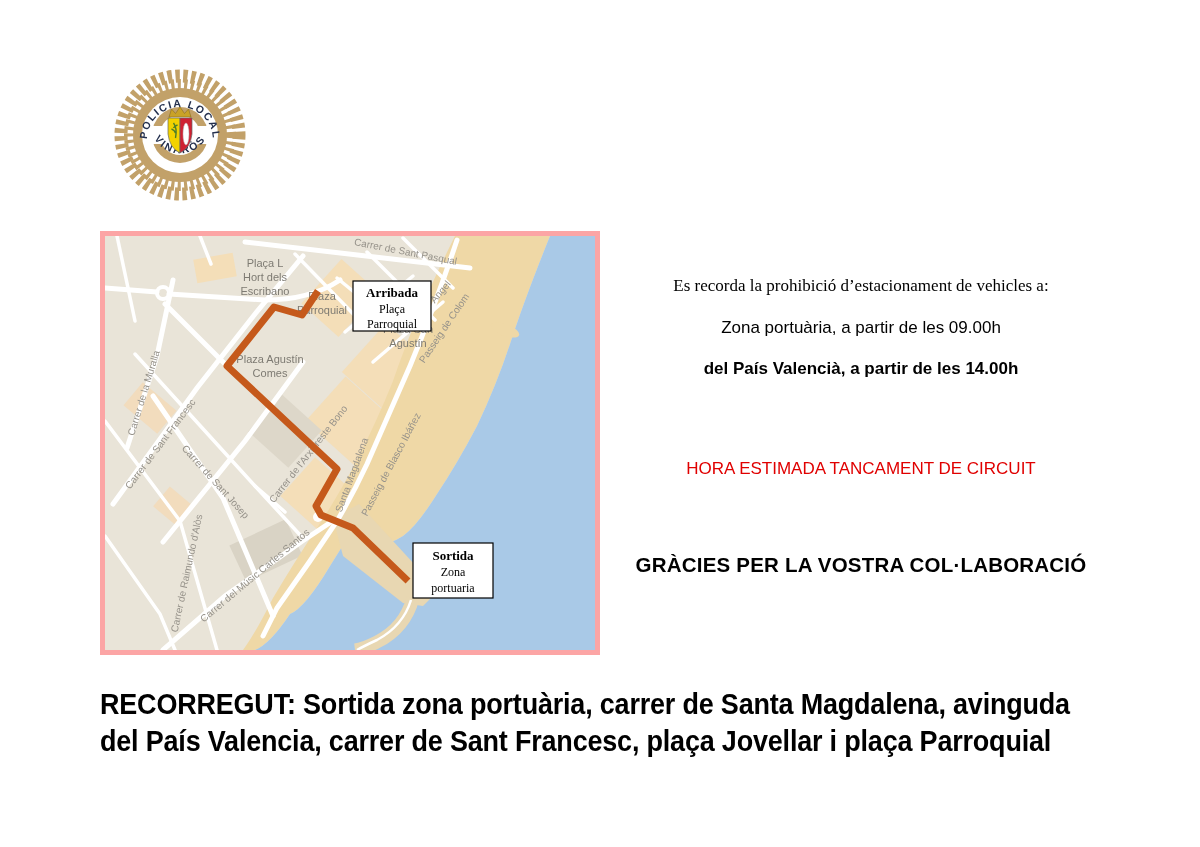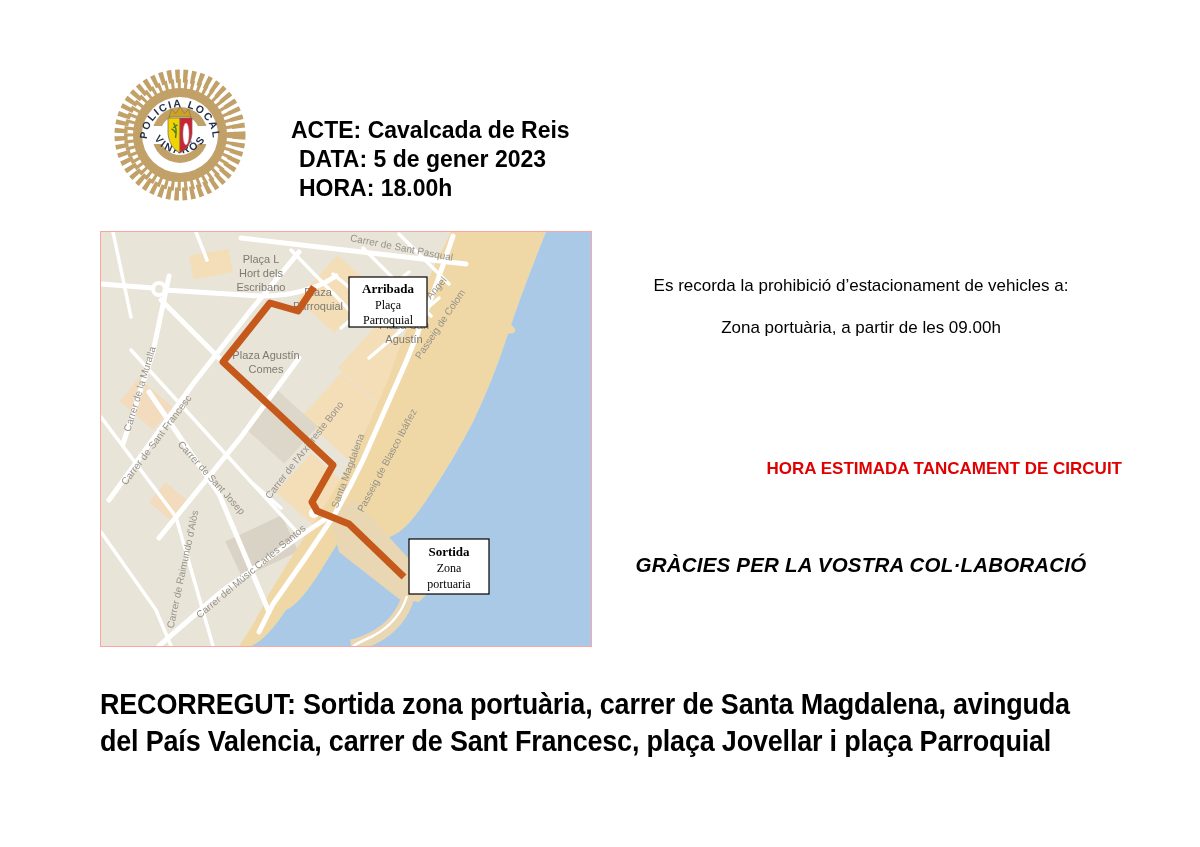--- a/index.html
+++ b/index.html
@@ -5,37 +5,37 @@
   html,body{margin:0;padding:0;background:#ffffff;}
   .page{position:relative;width:1200px;height:847px;background:#fff;overflow:hidden;
         font-family:"Liberation Sans",sans-serif;color:#000;}
 
   
   .badge{position:absolute;left:110px;top:60px;width:140px;height:162px;}
   .event{position:absolute;left:291px;top:116px;font-weight:bold;font-size:23px;line-height:29px;}
   .event .l2,.event .l3{padding-left:8px;}
 
   
-  .map{position:absolute;left:100px;top:231px;width:490px;height:414px;border:1px solid #fca5a5;}
+  .map{position:absolute;left:100px;top:231px;width:490px;height:414px;border:5px solid #fca5a5;}
   .map svg{display:block;width:100%;height:100%;}
   .street{stroke:#ffffff;fill:none;stroke-linecap:round;}
   .st-label{font-size:10px;fill:#96928a;}
   .plaza{font-size:11px;fill:#7d7a72;text-anchor:middle;}
   .mapbox-t{font-family:"Liberation Serif",serif;font-size:13px;font-weight:bold;fill:#000;text-anchor:middle;}
   .mapbox-s{font-family:"Liberation Serif",serif;font-size:12px;fill:#000;text-anchor:middle;}
 
   
   .notice{position:absolute;left:600px;top:270px;width:522px;text-align:center;}
-  .notice .intro{position:absolute;top:6px;width:100%;font-size:17px;}
+  .notice .intro{position:absolute;top:6px;width:100%;font-size:17px;font-family:Liberation Serif, serif;}
   .notice .zone1{position:absolute;top:48px;width:100%;font-size:17px;font-weight:normal;}
   .notice .zone2{position:absolute;top:88px;width:100%;font-size:17px;font-weight:bold;line-height:22px;}
-  .notice .closure{position:absolute;top:188px;width:100%;font-size:17px;font-weight:bold;
-                   color:#e00000;line-height:22px;text-align:right;}
+  .notice .closure{position:absolute;top:188px;width:100%;font-size:17px;font-weight:normal;
+                   color:#e00000;line-height:22px;}
   .notice .closure .u{text-decoration:underline;}
-  .notice .thanks{position:absolute;top:283px;width:100%;font-size:20.5px;font-weight:bold;letter-spacing:.2px;font-style:italic;}
+  .notice .thanks{position:absolute;top:283px;width:100%;font-size:20.5px;font-weight:bold;letter-spacing:.2px;}
 
   
   .route-summary{position:absolute;left:100px;top:686px;width:1060px;
                  font-size:29px;font-weight:bold;line-height:37px;
                  transform:scaleX(.93);transform-origin:left top;letter-spacing:-.2px;}
 </style>
 </head>
 <body>
 
 <div class="page">
@@ -62,25 +62,20 @@
       <g>
         <path d="M59,57 l2.5,-8 4,4.5 4.5,-6.5 4.5,6.5 4,-4.5 2.5,8 z" fill="#c9a227" stroke="#8a6d1d" stroke-width=".6"></path>
         <path d="M58,58 L70,58 L70,93 Q59.5,88 58,74 Z" fill="#f2d200" stroke="#666" stroke-width=".7"></path>
         <path d="M70,58 L82,58 L82,74 Q80.5,88 70,93 Z" fill="#cf2233" stroke="#666" stroke-width=".7"></path>
         <path d="M63.5,63 q4,5 2,15 m-4,-9 q3,1 4,4 m2,-8 q-3,1 -4,3" stroke="#4a7d2a" stroke-width="1.4" fill="none"></path>
         <ellipse cx="76" cy="74" rx="3" ry="11" fill="#ffffff" stroke="#b9b9b9" stroke-width=".5"></ellipse>
       </g>
     </svg>
   </div>
 
-  <div class="event">
-    <div class="l1">ACTE: Cavalcada de Reis</div>
-    <div class="l2">DATA: 5 de gener 2023</div>
-    <div class="l3">HORA: 18.00h</div>
-  </div>
 
   <div class="map">
     <svg viewBox="0 0 490 414">
 
       <rect x="0" y="0" width="490" height="414" fill="#e9e4d8"></rect>
 
       <g>
         <rect x="205" y="37" width="60" height="50" fill="#f4deb8" transform="rotate(-48 235 62)"></rect>
         <rect x="252" y="100" width="66" height="70" fill="#f4deb8" transform="rotate(-48 285 135)"></rect>
         <rect x="215" y="152" width="60" height="66" fill="#f4deb8" transform="rotate(-48 245 185)"></rect>
@@ -179,20 +174,21 @@
         <text class="mapbox-s" x="348" y="340">Zona</text>
         <text class="mapbox-s" x="348" y="356">portuaria</text>
       </g>
     </svg>
   </div>
 
   <div class="notice">
     <div class="intro">Es recorda la prohibició d’estacionament de vehicles a:</div>
     <div class="zone1">Zona portuària, a partir de les 09.00h</div>
     <div class="zone2">
+      <div>del País Valencià, a partir de les 14.00h</div>
     </div>
     <div class="closure">
       <div>HORA ESTIMADA TANCAMENT DE CIRCUIT</div>
     </div>
     <div class="thanks">GRÀCIES PER LA VOSTRA COL·LABORACIÓ</div>
   </div>
 
   <div class="route-summary">RECORREGUT: Sortida zona portuària, carrer de Santa Magdalena, avinguda del País Valencia, carrer de Sant Francesc, plaça Jovellar i plaça Parroquial</div>
 
 </div>

